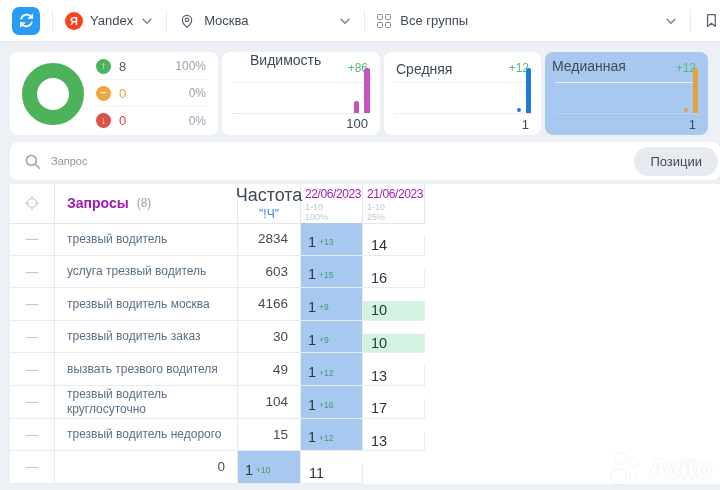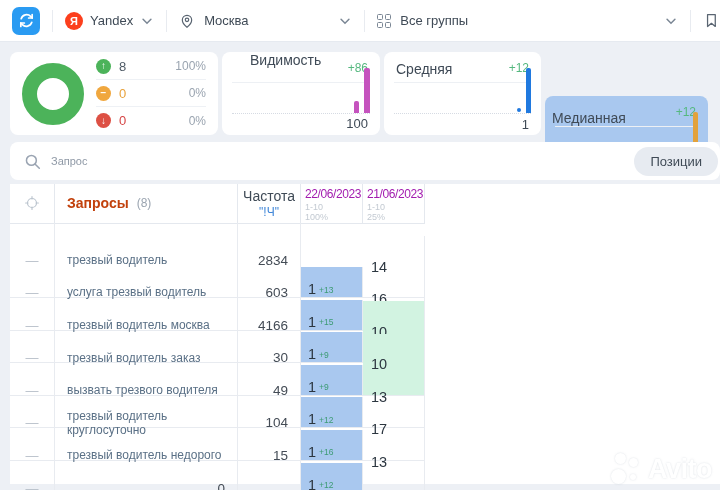--- a/index.html
+++ b/index.html
@@ -62,34 +62,34 @@
   .positions-pill{background:#e7ebf1;border-radius:16px;padding:7px 16px;font-size:13px;
     color:#3f4a56;margin-right:2px;flex:0 0 auto;cursor:pointer;}
   
   .table-panel{position:absolute;top:184px;left:10px;width:710px;height:300px;background:#fff;}
   .tgrid{width:416px;}
   .thead,.trow{display:grid;grid-template-columns:45px 183px 63px 62px 62px;}
   .thead{height:39px;}
   .thead>div{border-right:1px solid #e4e8ee;border-bottom:1px solid #e4e8ee;}
   .h0{display:flex;align-items:center;justify-content:center;}
   .h1{display:flex;align-items:center;padding-left:12px;}
-  .h1 .ttl{font-size:14px;font-weight:bold;color:#c2410c;text-align:right;}
+  .h1 .ttl{font-size:14px;font-weight:bold;color:#a21caf;text-align:right;}
   .h1 .cnt{font-size:12px;color:#9aa4b0;margin-left:8px;}
   .h2{display:flex;flex-direction:column;align-items:center;justify-content:center;}
-  .h2 .fl{font-size:14px;color:#3f4a56;}
+  .h2 .fl{font-size:18px;color:#3f4a56;}
   .h2 .fs{font-size:12px;color:#3f86d8;margin-top:1px;}
   .hd{padding:3px 0 0 4px;}
   .hd .dt{font-size:12px;color:#a21caf;letter-spacing:-0.4px;}
   .hd .sub{font-size:9px;color:#c3cad2;line-height:1.15;margin-top:1px;}
   .trow{height:32.6px;cursor:pointer;}
   .trow>div{border-right:1px solid #e8ebf0;border-bottom:1px solid #e8ebf0;display:flex;align-items:center;}
   .c0{justify-content:center;color:#b6bec8;font-size:13px;}
   .c1{padding:0 12px;color:#5a7086;font-size:12px;line-height:1.2;}
   .c2{justify-content:flex-end;padding-right:12px;color:#444c56;font-size:13.5px;}
-  .c3{background:#a9c8ef;padding-left:7px;font-size:14.5px;color:#2c3640;align-items:flex-start;padding-top:14px;margin-top:44px;}
+  .c3{background:#a9c8ef;padding-left:7px;font-size:14.5px;color:#2c3640;align-items:flex-start;padding-top:6px;}
   .c3 sup{font-size:8.5px;color:#3d9b74;margin-left:3px;margin-top:1px;}
   .c4{padding-left:8px;font-size:14.5px;color:#2c3640;margin-top:13px;}
   .c4.hl{background:#d2f3e1;}
   
   .watermark{position:absolute;right:8px;bottom:4px;display:flex;align-items:center;color:#fff;}
   .wm-circles{position:relative;width:34px;height:34px;margin-right:3px;}
   .wm-circles i{position:absolute;border-radius:50%;background:#fff;box-shadow:0 0 2px rgba(150,160,175,.35);}
   .wm-c1{width:15px;height:15px;left:0;bottom:2px;}
   .wm-c2{width:11px;height:11px;left:4px;top:1px;}
   .wm-c3{width:9px;height:9px;right:7px;top:6px;}

